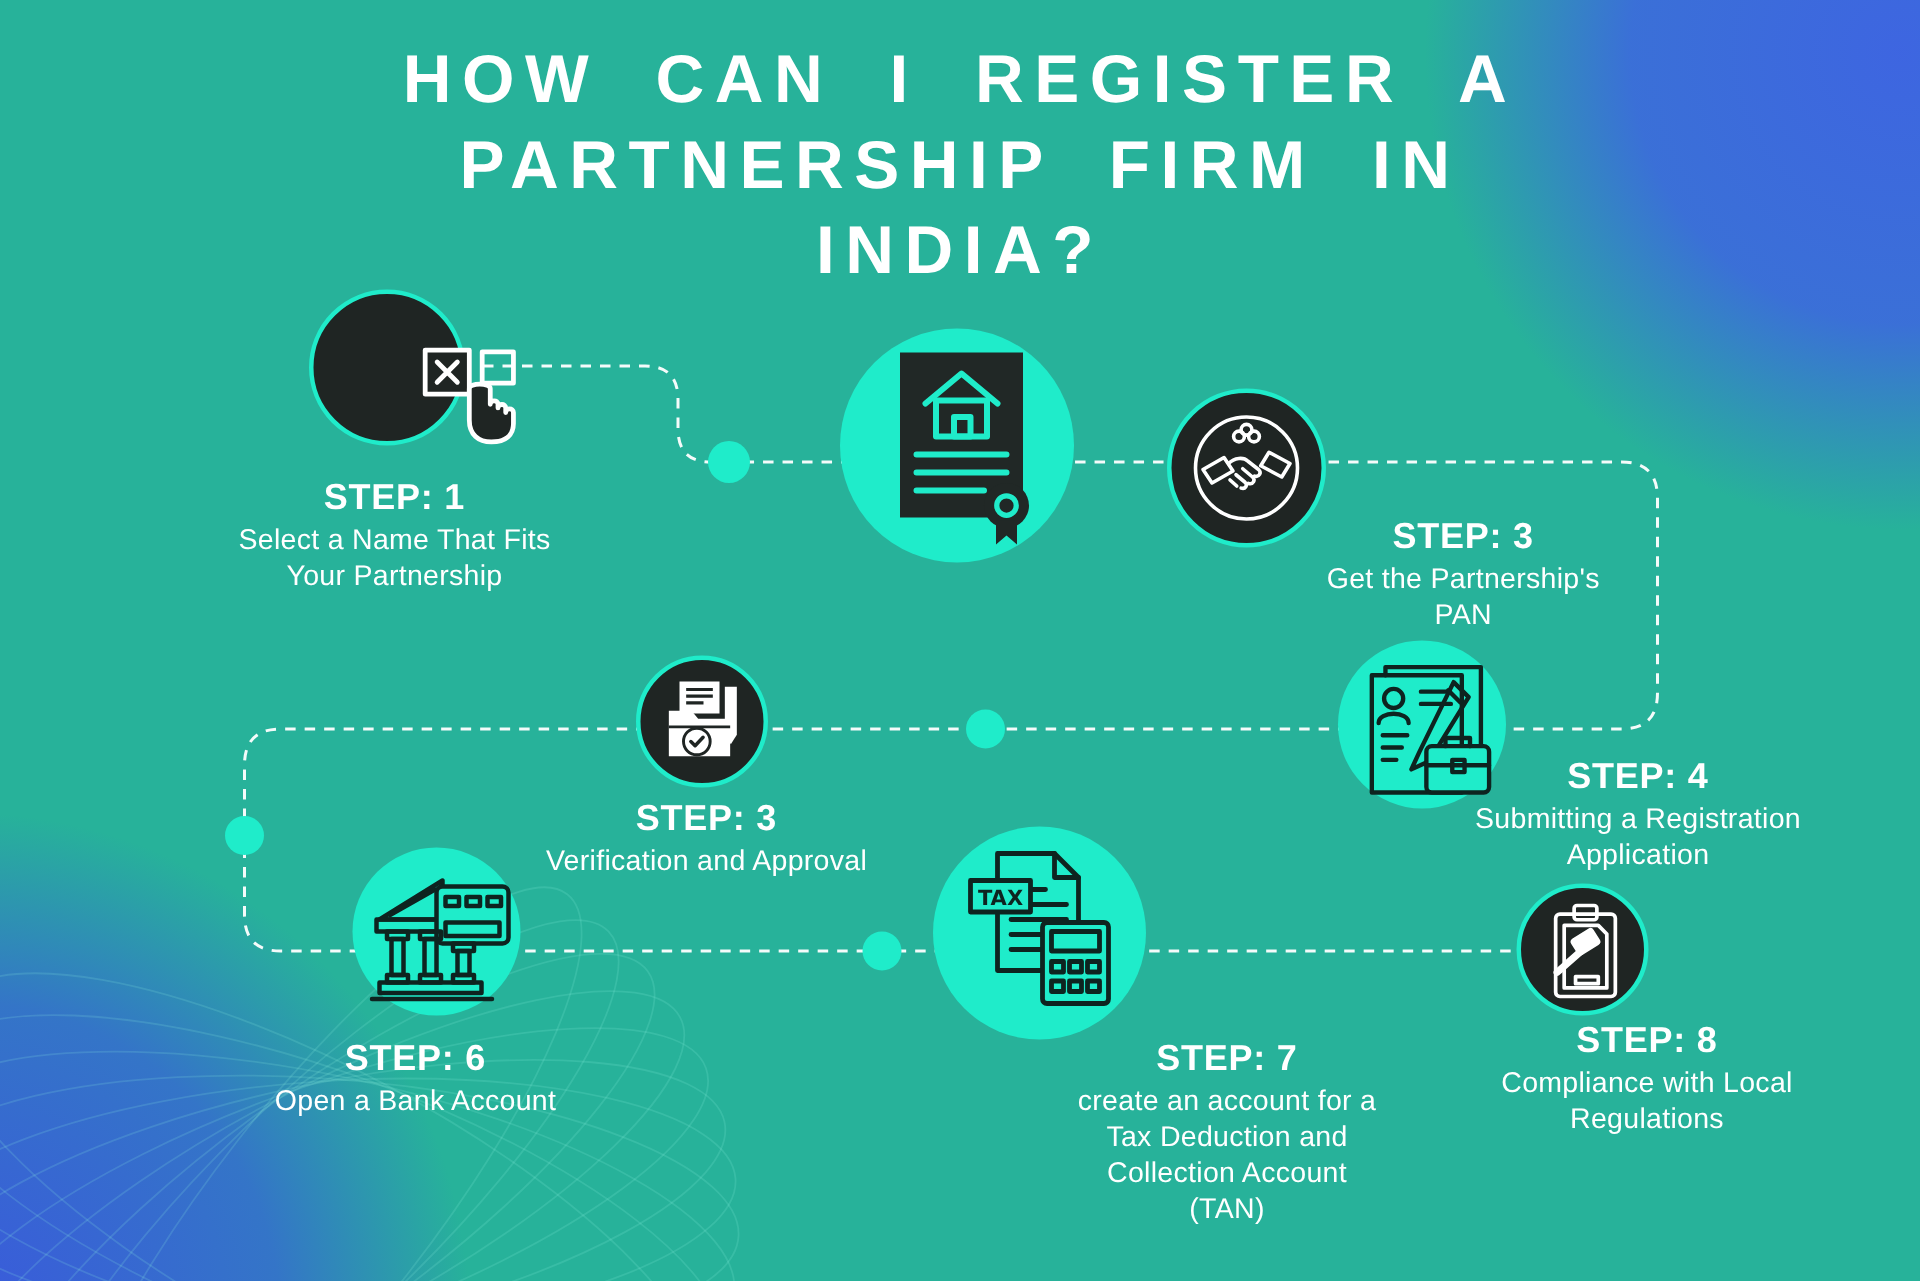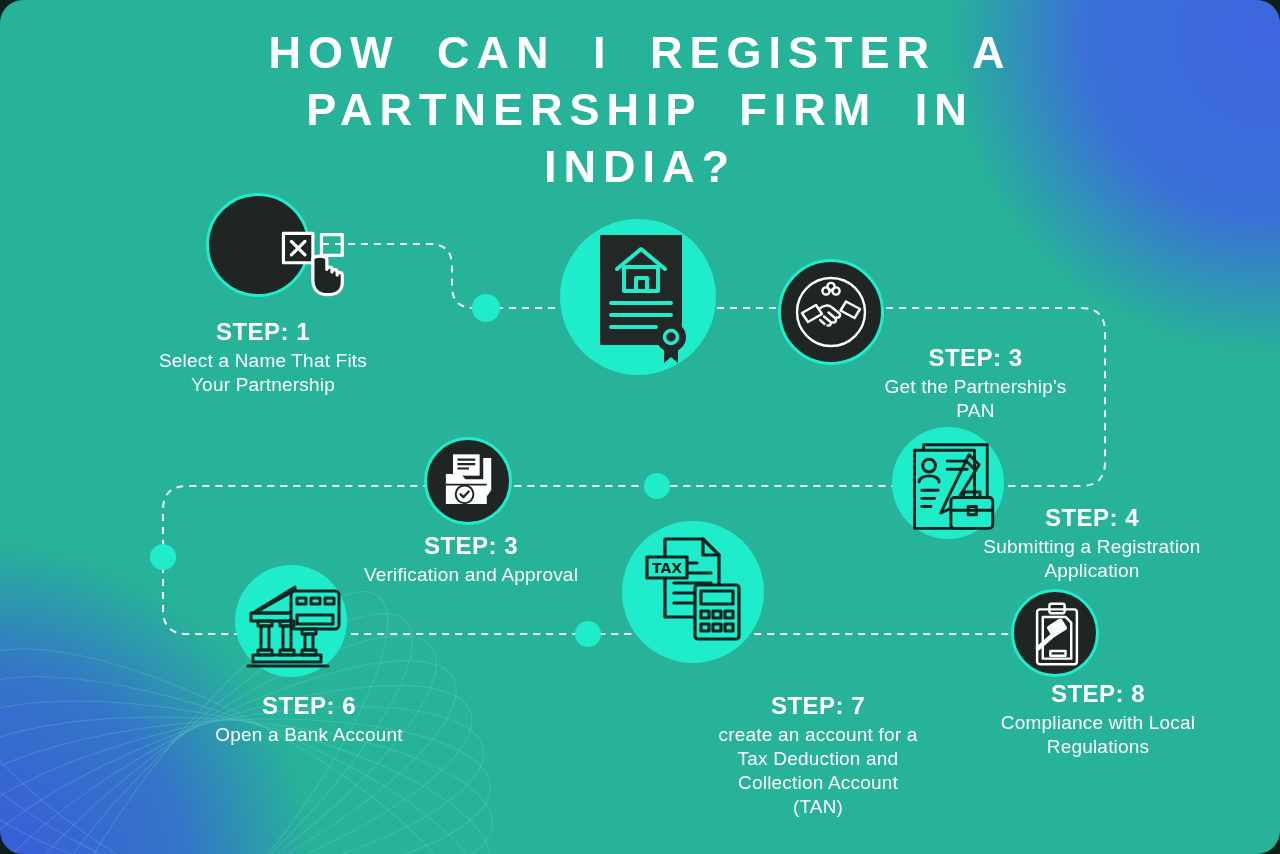--- a/index.html
+++ b/index.html
@@ -3,21 +3,20 @@
 <meta charset="utf-8">
 <style>
   html,body{margin:0;padding:0;background:#0c1f1a;}
   .canvas{
     position:relative;width:1280px;height:854px;overflow:hidden;
     font-family:"Liberation Sans", sans-serif;color:#fff;
     background-color:#27b29a;
     background-image:
       radial-gradient(430px 430px at 1268px 35px, rgba(62,100,226,0.98) 0%, rgba(62,100,226,0.85) 42%, rgba(62,100,226,0) 74%),
       radial-gradient(470px 470px at -25px 880px, rgba(59,84,224,0.95) 0%, rgba(59,84,224,0.65) 45%, rgba(59,84,224,0) 72%);
-    border-radius: 23px;
   }
   .title{
     position:absolute;top:24px;left:0;width:1280px;text-align:center;
     font-weight:700;font-size:45px;line-height:57px;
     letter-spacing:7px;word-spacing:18px;color:#ffffff;
   }
   .title span{display:block;}
   svg.layer{position:absolute;left:0;top:0;}
   .circle{position:absolute;border-radius:50%;}
   .circle.dark{background:#1f2523;border:3px solid #1fecca;box-sizing:border-box;}
@@ -172,26 +171,26 @@
             <rect x="37" y="77" width="14" height="5"></rect>
           <rect x="59" y="56" width="14" height="5"></rect>
             <rect x="62" y="61" width="8" height="16"></rect>
             <rect x="59" y="77" width="14" height="5"></rect>
         </g>
         <rect x="10" y="82" width="68" height="7"></rect>
         <path d="M5 93 H85"></path>
       </g>
     </svg>
   </div>
-  <div class="step-text" style="left:184px;top:692px;width:250px;">
+  <div class="step-text" style="left:152px;top:692px;width:250px;">
     <div class="step-label">STEP: 6</div>
     <div class="step-desc">Open a Bank Account</div>
   </div>
 
-  <div class="circle teal" style="left:622px;top:521px;width:142px;height:142px;text-align:right;">
+  <div class="circle teal" style="left:622px;top:551px;width:142px;height:142px;text-align:right;">
     <svg width="106" height="110" viewBox="0 0 106 110" style="left:19px;top:14px;">
       <g fill="none" stroke="#0e2420" stroke-width="3.2" stroke-linecap="round" stroke-linejoin="round">
         <path d="M24 4 H62 L78 20 V82 H24 Z"></path>
         <path d="M62 4 V20 H78"></path>
         <path d="M33 28 H56 M33 38 H70 M33 48 H70 M33 58 H70 M33 68 H58"></path>
         <rect x="6" y="22" width="40" height="21" fill="#1fecca"></rect>
         <rect x="54" y="50" width="44" height="54" rx="3" fill="#1fecca"></rect>
         <rect x="60" y="56" width="32" height="13"></rect>
         <rect x="60" y="76" width="8" height="7"></rect>
           <rect x="72" y="76" width="8" height="7"></rect>

